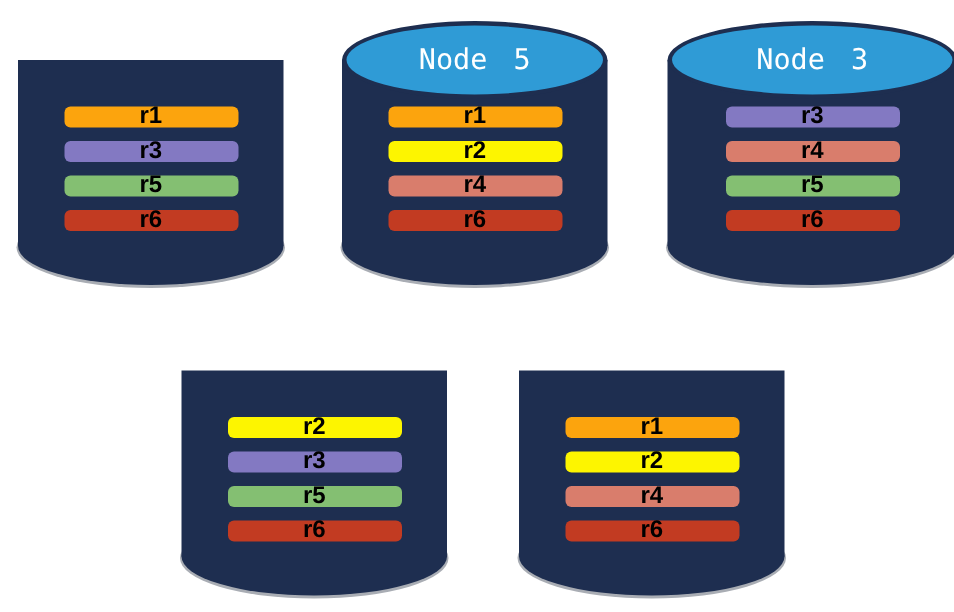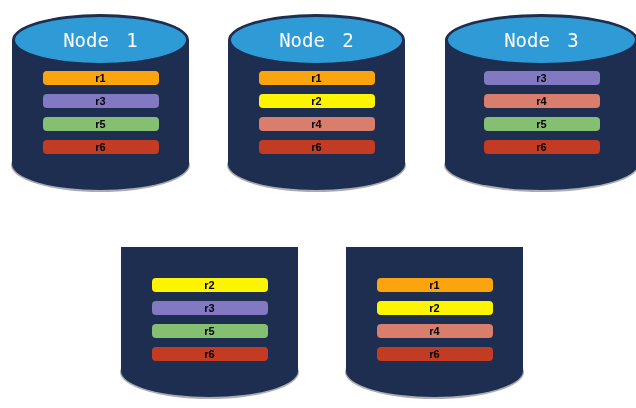--- a/index.html
+++ b/index.html
@@ -65,61 +65,58 @@
   }
   .replica-bar {
     width: 116px;
     height: 14px;
     border-radius: 4px;
     display: flex;
     align-items: center;
     justify-content: center;
   }
   .replica-bar span {
-    font-size: 11px;
+    font-size: 16px;
     font-weight: bold;
     color: var(--bartext);
     line-height: 14px;
   }
   .node-pos-1 { left: 12px;  top: 14px; }
   .node-pos-2 { left: 228px; top: 14px; }
   .node-pos-3 { left: 445px; top: 14px; padding-left: 16px; }
   .node-pos-4 { left: 121px; top: 221px; }
   .node-pos-5 { left: 346px; top: 221px; }
 </style>
 </head>
 <body>
 
 <div class="canvas" style="background: rgb(255, 255, 255);">
     <div class="node-cylinder node-pos-1">
     <div class="cyl-bottom"></div>
     <div class="cyl-body"></div>
-    <div class="cyl-top">
-      <span class="node-title">Node 1</span>
-    </div>
     <div class="bars">
         <div class="replica-bar" style="background: rgb(252, 164, 13);">
           <span>r1</span>
         </div>
         <div class="replica-bar" style="background: rgb(131, 121, 194);">
           <span>r3</span>
         </div>
         <div class="replica-bar" style="background: rgb(132, 191, 114);">
           <span>r5</span>
         </div>
         <div class="replica-bar" style="background: rgb(194, 59, 34);">
           <span>r6</span>
         </div>
       </div>
   </div>
     <div class="node-cylinder node-pos-2">
     <div class="cyl-bottom"></div>
     <div class="cyl-body"></div>
     <div class="cyl-top">
-      <span class="node-title">Node 2</span>
+      <span class="node-title">Node 5</span>
     </div>
     <div class="bars">
         <div class="replica-bar" style="background: rgb(252, 164, 13);">
           <span>r1</span>
         </div>
         <div class="replica-bar" style="background: rgb(253, 245, 0);">
           <span>r2</span>
         </div>
         <div class="replica-bar" style="background: rgb(217, 125, 108);">
           <span>r4</span>

